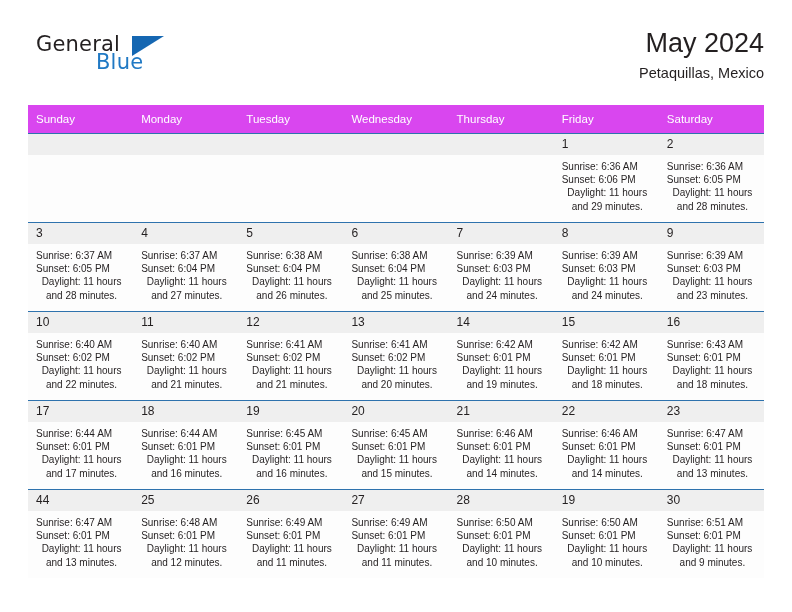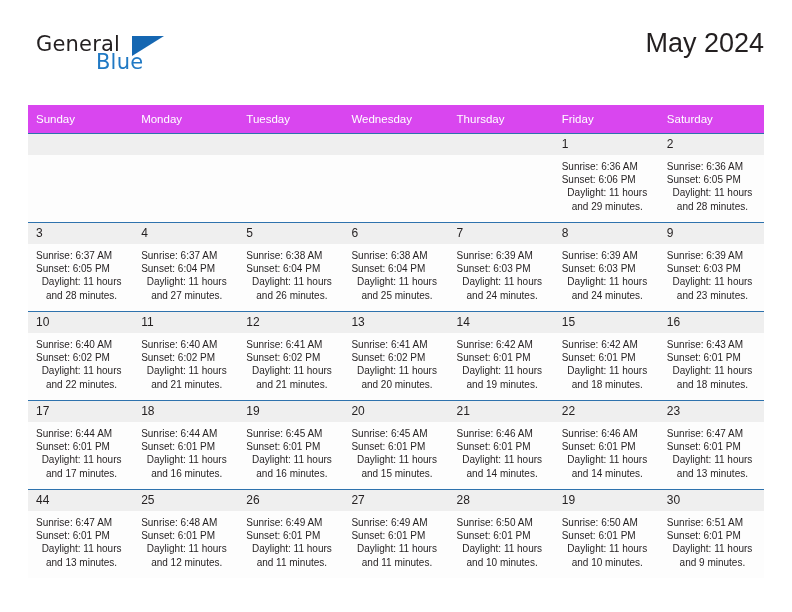--- a/index.html
+++ b/index.html
@@ -142,20 +142,21 @@
 <div class="page">
 
   <div class="header">
     <div class="logo">
       <span class="logo-general">General</span>
       <span class="logo-triangle"></span>
       <span class="logo-blue">Blue</span>
     </div>
     <div class="title-block">
       <div class="cal-title">May 2024</div>
+      <div class="cal-subtitle">Petaquillas, Mexico</div>
     </div>
   </div>
 
   <table class="calendar">
     <thead>
       <tr>
         <th>Sunday</th>
         <th>Monday</th>
         <th>Tuesday</th>
         <th>Wednesday</th>

